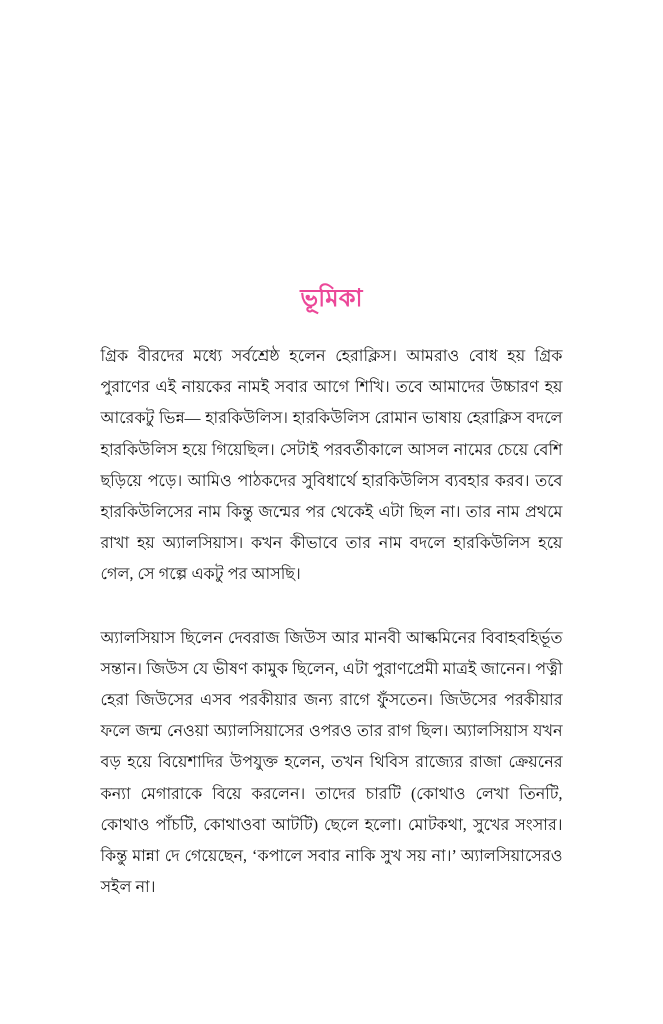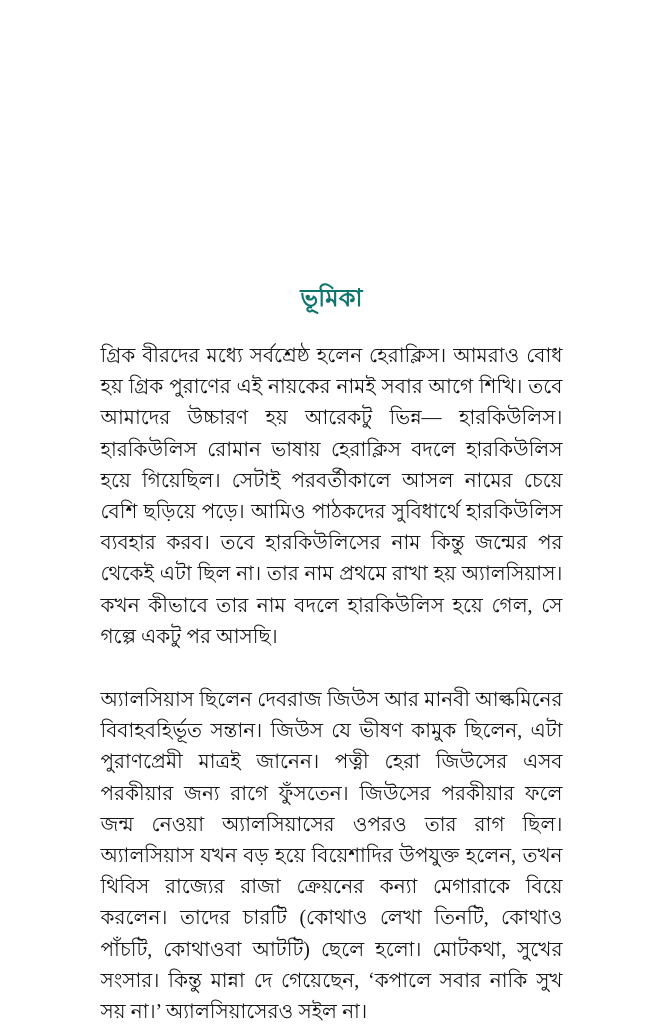--- a/index.html
+++ b/index.html
@@ -37,25 +37,25 @@
     box-sizing: border-box;
   }
 
   .chapter-title {
     text-align: center;
     font-size: 24px;
     line-height: 32px;
     font-weight: 700;
     letter-spacing: 0.2px;
     margin: 0 0 26px 0;
-    color: #0f766e;
+    color: #ec4899;
   }
 
   .body-paragraph {
-    font-size: 20px;
+    font-size: 16px;
     line-height: 31.2px;
     text-align: justify;
     text-justify: inter-word;
     margin: 0;
     color: #141414;
     word-spacing: 0.2px;
     hyphens: none;
   }
 
   .body-paragraph + .body-paragraph {

